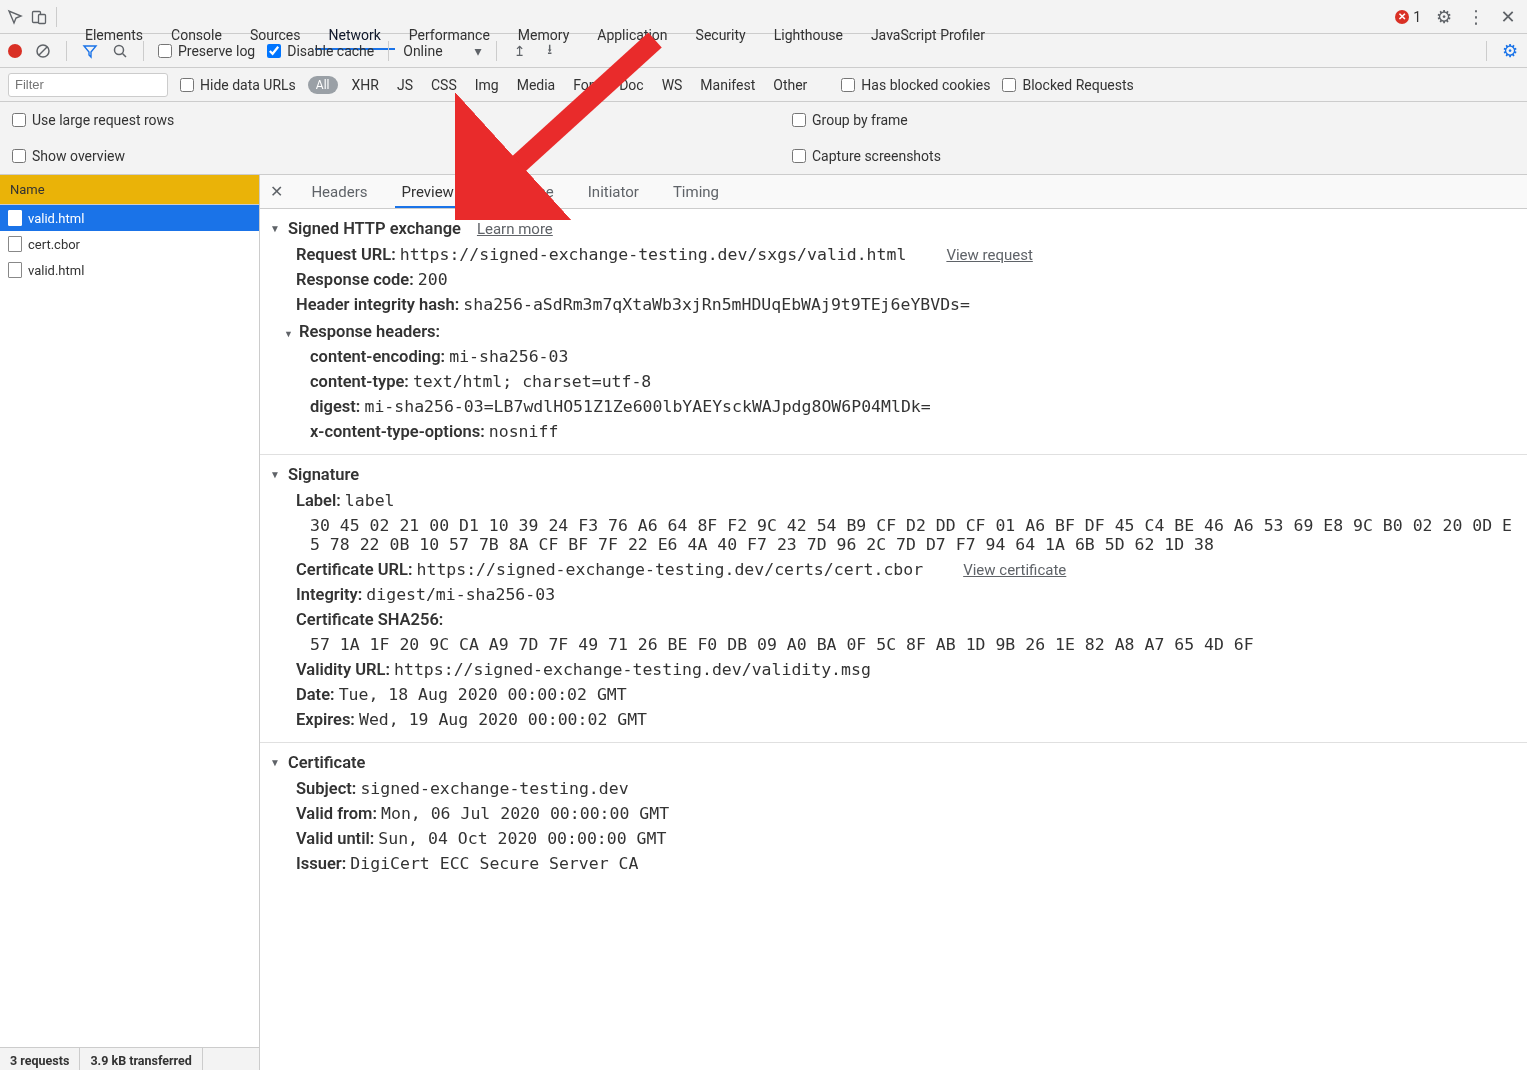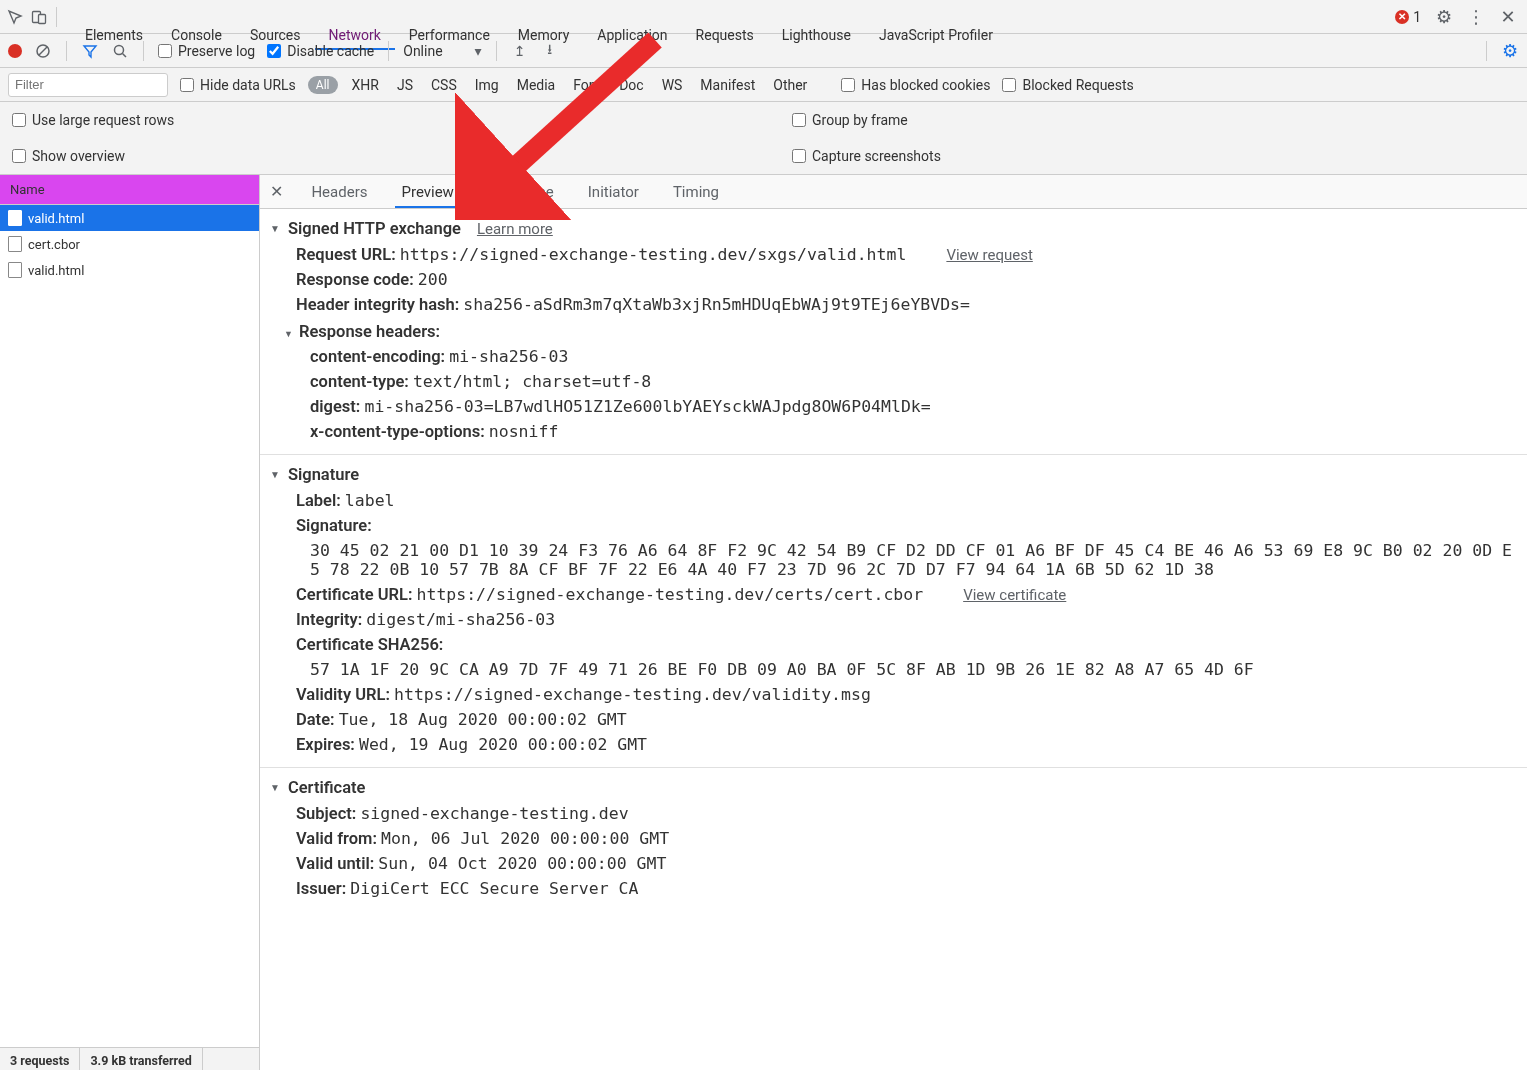--- a/index.html
+++ b/index.html
@@ -1,21 +1,21 @@
 <!DOCTYPE html>
 <html><head>
 <meta charset="utf-8">
 <style>
 * { box-sizing: border-box; margin: 0; padding: 0; }
 body { font-family: -apple-system, BlinkMacSystemFont, "Segoe UI", Roboto, sans-serif; font-size: 14px; color: #333; background: #fff; width: 1527px; height: 1070px; overflow: hidden; }
 .row { display: flex; align-items: center; }
 .topbar { height: 34px; border-bottom: 1px solid #ccc; background: #f3f3f3; padding: 0 6px; gap: 6px; }
 .topbar .tabs { display: flex; gap: 0; margin-left: 6px; flex: 1; }
 .topbar .tabs .tab { padding: 8px 14px 7px; color: #333; cursor: pointer; margin-top: 36px; }
-.topbar .tabs .tab.active { color: #701a75; border-bottom: 2px solid #1a73e8; padding-bottom: 5px; }
+.topbar .tabs .tab.active { color: #0f172a; border-bottom: 2px solid #1a73e8; padding-bottom: 5px; }
 .topbar .right { display: flex; align-items: center; gap: 14px; margin-right: 4px; }
 .err { display:flex; align-items:center; gap:4px; }
 .err-icon { width:14px; height:14px; border-radius:50%; background:#d93025; color:#fff; display:flex; align-items:center; justify-content:center; font-size:10px; font-weight:bold; }
 .gear-icon, .dots-icon, .close-x { width:18px; height:18px; display:inline-flex; align-items:center; justify-content:center; color:#5f6368; font-size:18px; cursor:pointer; }
 
 .toolbar2 { height: 34px; border-bottom: 1px solid #ccc; background:#f3f3f3; padding:0 8px; gap:12px; }
 .rec { width:14px; height:14px; border-radius:50%; background:#d93025; }
 .iconbtn { width:18px; height:18px; display:inline-flex; align-items:center; justify-content:center; color:#5f6368; cursor:pointer; }
 .vsep { width:1px; height:20px; background:#ccc; margin:0 2px; }
 .chk { display:flex; align-items:center; gap:6px; cursor:pointer; }
@@ -28,21 +28,21 @@
 .filter-input { width: 160px; height: 24px; border: 1px solid #ccc; border-radius: 3px; padding: 0 6px; font-size: 13px; color:#888; }
 .pill-all { background:#9aa0a6; color:#fff; border-radius:9px; padding:2px 8px; font-size:12px; }
 .ftype { color:#333; cursor:pointer; padding:0 2px; }
 
 .optrow { border-bottom: 1px solid #ccc; background:#f3f3f3; padding: 4px 12px; display:flex; }
 .optcol { display:flex; flex-direction:column; gap:20px; padding:6px 0; }
 .optcol.left { width: 780px; }
 
 .workspace { display:flex; height: calc(100% - 34px - 34px - 34px - 70px); }
 .sidebar { width: 260px; border-right: 1px solid #ccc; display:flex; flex-direction:column; }
-.side-hdr { height: 30px; padding: 0 10px; border-bottom: 1px solid #ccc; background:#d946ef; display:flex; align-items:center; font-size:13px; color:#333; }
+.side-hdr { height: 30px; padding: 0 10px; border-bottom: 1px solid #ccc; background:#eab308; display:flex; align-items:center; font-size:13px; color:#333; }
 .side-list { flex:1; overflow:auto; }
 .file-row { display:flex; align-items:center; gap:6px; height:26px; padding:0 8px; font-size:13px; cursor:pointer; }
 .file-row.sel { background:#1a73e8; color:#fff; }
 .file-icon { width:14px; height:16px; border:1px solid #888; border-radius:1px; display:inline-block; position:relative; }
 .file-row.sel .file-icon { border-color:#fff; background:#fff; }
 .file-icon.html { background:#fff; }
 .side-foot { border-top:1px solid #ccc; height:26px; display:flex; align-items:flex-start; background:#f3f3f3;font-weight:bold; }
 .side-foot span { padding:0 10px; border-right:1px solid #ccc; font-size:12.5px; color:#333; height:100%; display:flex; align-items:center; }
 
 .main { flex:1; display:flex; flex-direction:column; overflow:hidden; }
@@ -88,21 +88,21 @@
   <span class="vsep"></span>
   <div class="tabs">
     <div id="top-tabs-host" style="display: flex;">
         <div class="tab">Elements</div>
         <div class="tab">Console</div>
         <div class="tab">Sources</div>
         <div class="tab active">Network</div>
         <div class="tab">Performance</div>
         <div class="tab">Memory</div>
         <div class="tab">Application</div>
-        <div class="tab">Requests</div>
+        <div class="tab">Security</div>
         <div class="tab">Lighthouse</div>
         <div class="tab">JavaScript Profiler</div>
       </div>
   </div>
   <div class="right">
     <span class="err">
         <span class="err-icon">✕</span>
         <span>1</span>
       </span>
     <span class="gear-icon">⚙</span>
@@ -256,21 +256,20 @@
         <div class="sub-kv"><span class="k">digest:</span> <span class="v">mi-sha256-03=LB7wdlHO51Z1Ze600lbYAEYsckWAJpdg8OW6P04MlDk=</span></div>
         <div class="sub-kv"><span class="k">x-content-type-options:</span> <span class="v">nosniff</span></div>
       </div>
 
       <div class="sec">
         <div class="sec-h">
             <span class="tri">▼</span>
             <span class="title">Signature</span>
           </div>
         <div class="kv"><span class="k">Label:</span> <span class="v">label</span></div>
-        <div class="kv"><span class="k">Signature:</span></div>
         <div class="mono-block">30 45 02 21 00 D1 10 39 24 F3 76 A6 64 8F F2 9C 42 54 B9 CF D2 DD CF 01 A6 BF DF 45 C4 BE 46 A6 53 69 E8 9C B0 02 20 0D E5 78 22 0B 10 57 7B 8A CF BF 7F 22 E6 4A 40 F7 23 7D 96 2C 7D D7 F7 94 64 1A 6B 5D 62 1D 38</div>
         <div class="kv"><span class="k">Certificate URL:</span> <span class="v">https://signed-exchange-testing.dev/certs/cert.cbor</span><span class="link">View certificate</span></div>
         <div class="kv"><span class="k">Integrity:</span> <span class="v">digest/mi-sha256-03</span></div>
         <div class="kv"><span class="k">Certificate SHA256:</span></div>
         <div class="mono-block">57 1A 1F 20 9C CA A9 7D 7F 49 71 26 BE F0 DB 09 A0 BA 0F 5C 8F AB 1D 9B 26 1E 82 A8 A7 65 4D 6F</div>
         <div class="kv"><span class="k">Validity URL:</span> <span class="v">https://signed-exchange-testing.dev/validity.msg</span></div>
         <div class="kv"><span class="k">Date:</span> <span class="v">Tue, 18 Aug 2020 00:00:02 GMT</span></div>
         <div class="kv"><span class="k">Expires:</span> <span class="v">Wed, 19 Aug 2020 00:00:02 GMT</span></div>
       </div>
 

